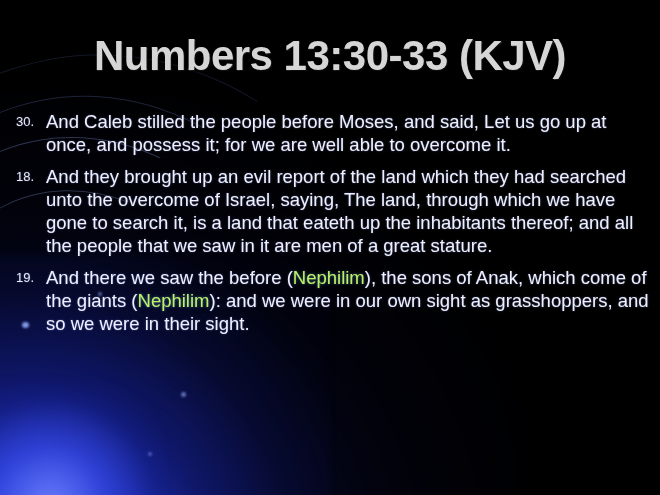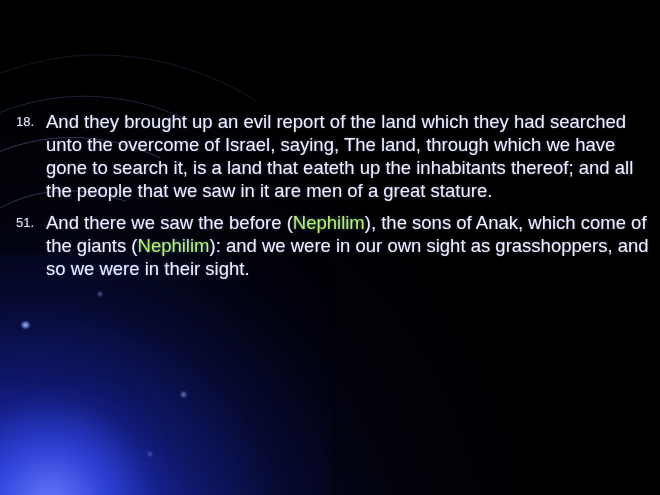--- a/index.html
+++ b/index.html
@@ -143,25 +143,30 @@
   <div class="bg-layer" id="glow-core"></div>
   <div class="streak" id="streak-4"></div>
   <div class="streak" id="streak-2"></div>
   <div class="streak" id="streak-1"></div>
   <div class="streak" id="streak-3"></div>
   <div class="spark" id="spark-1"></div>
   <div class="spark" id="spark-2"></div>
   <div class="spark" id="spark-3"></div>
   <div class="spark" id="spark-4"></div>
 
+  <div id="title">Numbers 13:30-33 (KJV)</div>
 
   <div id="verses">
+      <div class="verse">
+        <span class="verse-num">30.</span>
+        <span class="verse-text"><span>  And Caleb stilled the people before Moses, and said, Let us go up at once, and possess it; for we are well able to overcome it.</span></span>
+      </div>
       <div class="verse">
         <span class="verse-num">18.</span>
         <span class="verse-text"><span>  And they brought up an evil report of the land which they had searched unto the overcome of Israel, saying, The land, through which we have gone to search it, is a land that eateth up the inhabitants thereof; and all the people that we saw in it are men of a great stature.</span></span>
       </div>
       <div class="verse">
-        <span class="verse-num">51.</span>
+        <span class="verse-num">19.</span>
         <span class="verse-text"><span>  And there we saw the before (</span><span class="hl">Nephilim</span><span>), the sons of Anak, which come of the giants (</span><span class="hl">Nephilim</span><span>): and we were in our own sight as grasshoppers, and so we were in their sight.</span></span>
       </div>
     </div>
 
 </div>
 
 </body></html>

